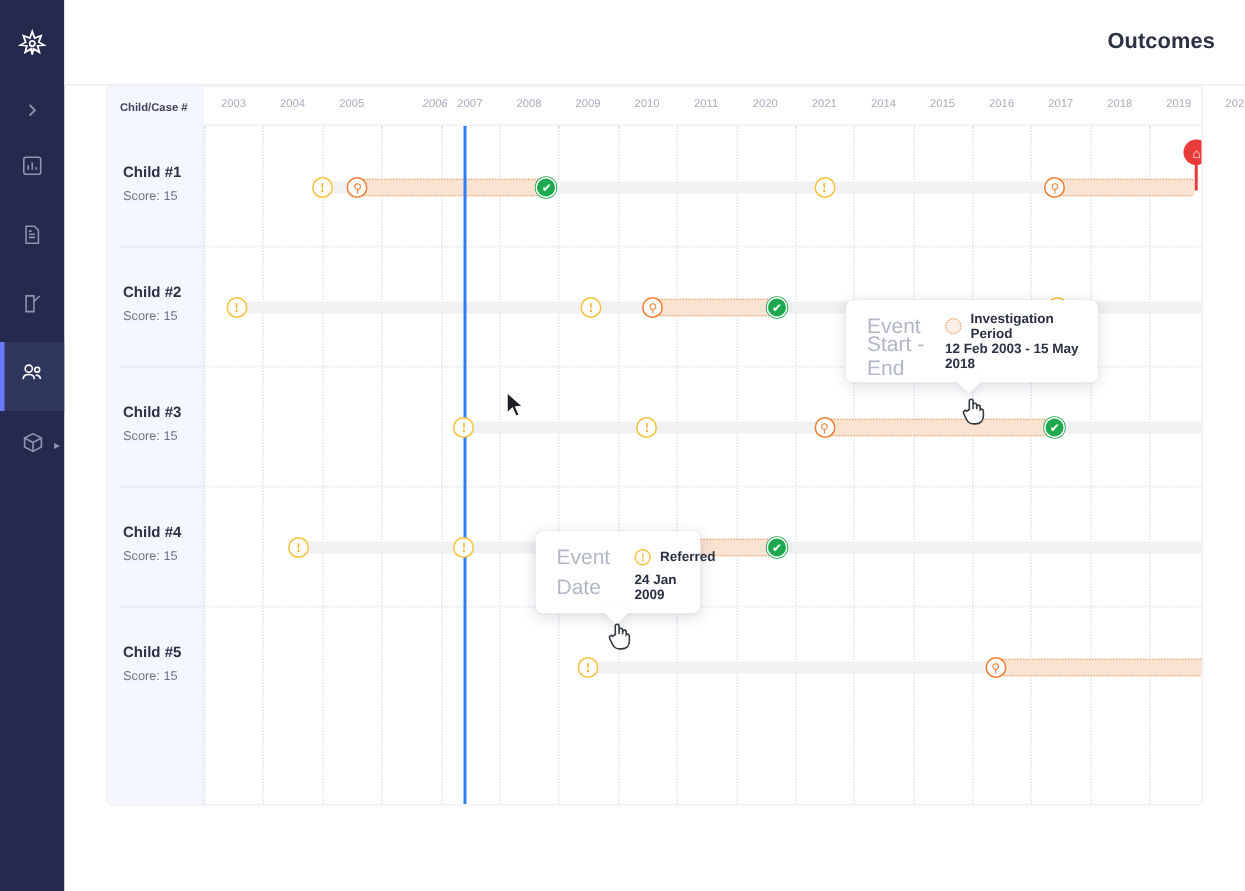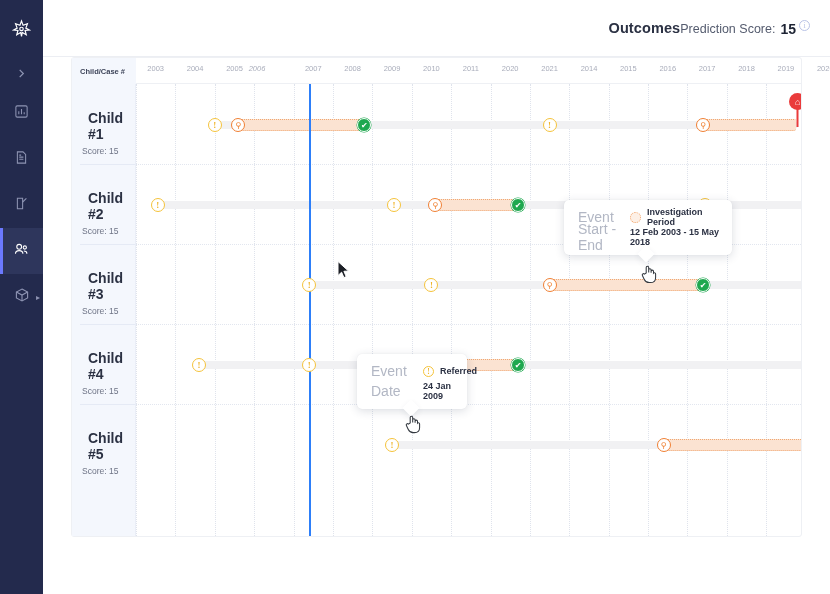--- a/index.html
+++ b/index.html
@@ -123,21 +123,21 @@
     position:absolute; left:0; right:0; height:0;
     border-top:1px dotted #e2e6ef;
   }
   .rowsep-name {
     position:absolute; left:8px; right:0; height:0;
     border-top:1px solid #e5eaf5;
   }
   .rowlabel {
     position:absolute; left:10px;
   }
-  .rowlabel .nm { font-size:14px; font-weight:bold; color:#2b3143;margin-left:6px; }
+  .rowlabel .nm { font-size:10px; font-weight:bold; color:#2b3143; }
   .rowlabel .sc { font-size:8.5px; color:#6d7385; margin-top:4px; }
 
   .track {
     position:absolute; height:8px; background:#f1f1f3; border-radius:4px;
   }
   .invband {
     position:absolute; height:12px; border-radius:2px;
     background:#fbe3d2;
     border-top:1.5px dotted #f0a873;
     border-bottom:1.5px dotted #f0a873;
@@ -278,40 +278,35 @@
         </svg>
       </span>
       <span class="chev">▸</span>
     </div>
   </div>
 
   <div class="main">
 
     <div class="topbar">
       <div class="page-title">Outcomes</div>
-      <div class="pred-wrap">
-        <div class="pred-label">Prediction Score:</div>
-        <div class="pred-value">15</div>
-        <div class="info-ic">i</div>
-      </div>
     </div>
 
     <div class="content">
 
 
       <div class="gridwrap">
         <div class="headrow">
           <div class="namecol-head">
             <span>Child/Case #</span>
           </div>
           <div id="yearlabels">
               <div class="year-label" style="left: 83.6944px;">2003</div>
               <div class="year-label" style="left: 123.083px;">2004</div>
               <div class="year-label" style="left: 162.472px;">2005</div>
-              <div class="year-label" style="left: 185px; font-style: italic;">2006</div>
+              <div class="year-label" style="left: 218px; font-style: italic;">2006</div>
               <div class="year-label" style="left: 241.25px;">2007</div>
               <div class="year-label" style="left: 280.639px;">2008</div>
               <div class="year-label" style="left: 320.028px;">2009</div>
               <div class="year-label" style="left: 359.417px;">2010</div>
               <div class="year-label" style="left: 398.806px;">2011</div>
               <div class="year-label" style="left: 438.194px;">2020</div>
               <div class="year-label" style="left: 477.583px;">2021</div>
               <div class="year-label" style="left: 516.972px;">2014</div>
               <div class="year-label" style="left: 556.361px;">2015</div>
               <div class="year-label" style="left: 595.75px;">2016</div>

